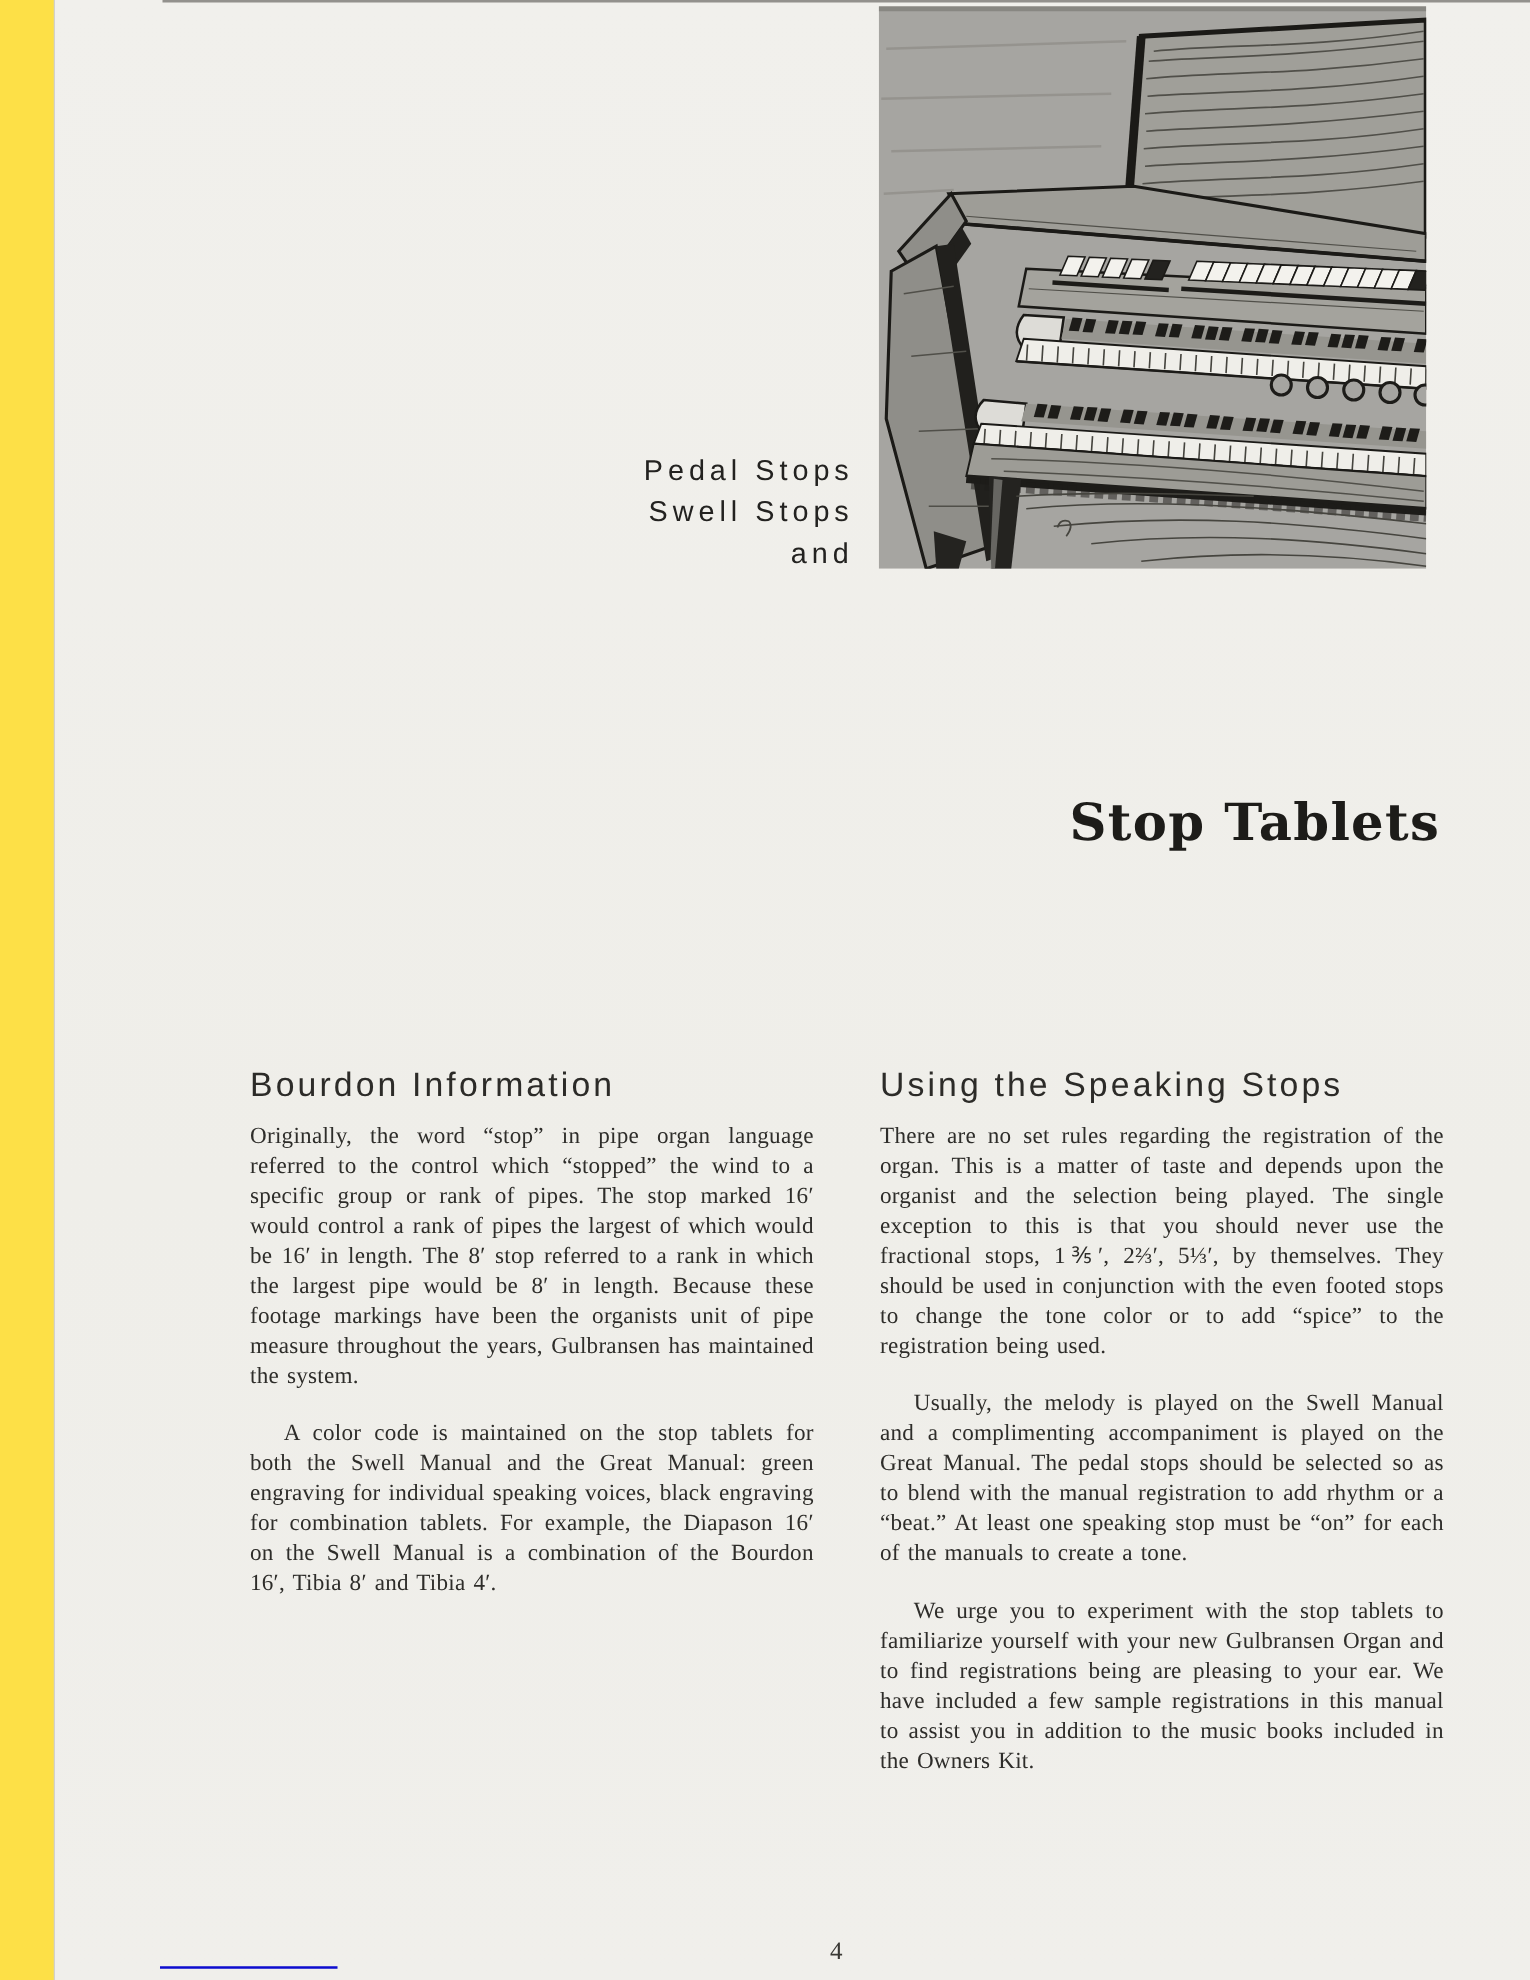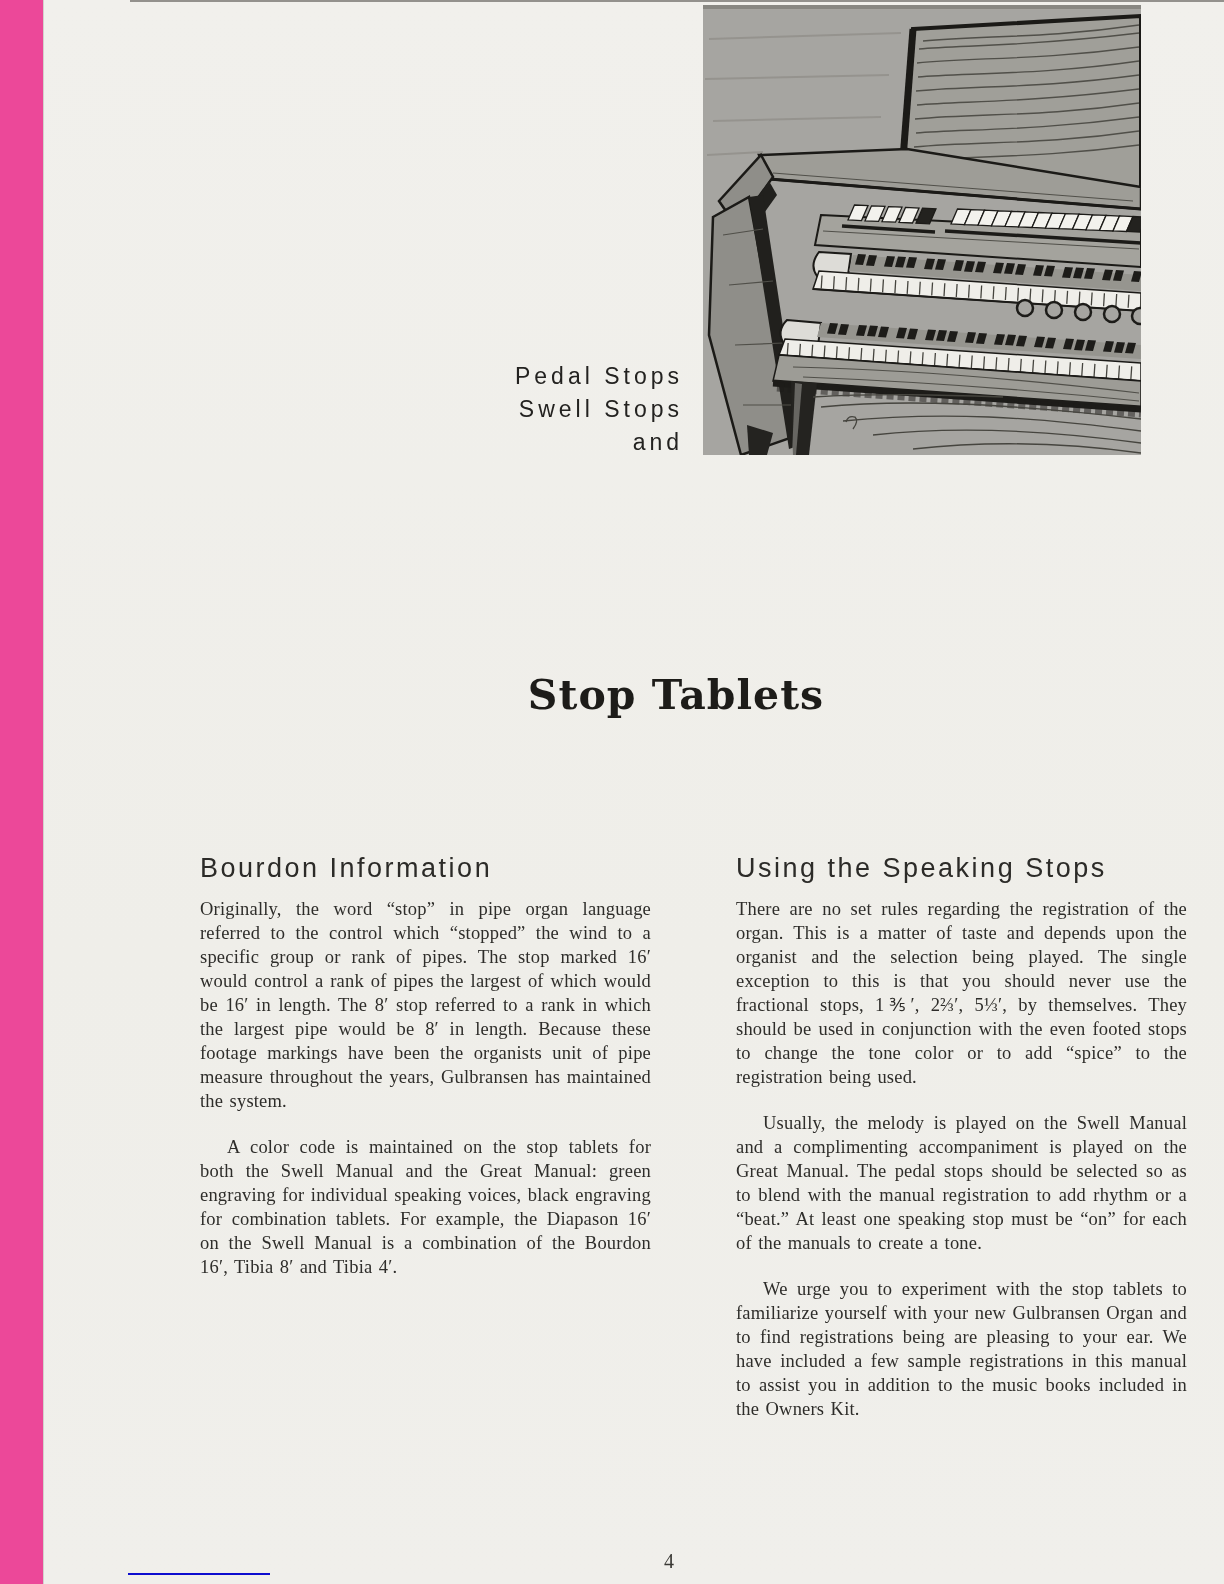--- a/index.html
+++ b/index.html
@@ -1,31 +1,31 @@
 <!DOCTYPE html>
 <html><head>
 <meta charset="utf-8">
 <style>
   html,body{margin:0;padding:0;background:#ffffff;}
-  .page{position:relative;width:1224px;height:1584px;background:#ec4899;overflow:hidden;
+  .page{position:relative;width:1224px;height:1584px;background:#fde047;overflow:hidden;
         font-family:"Liberation Serif",serif;color:#2d2c29;}
   .paper{position:absolute;left:43px;top:0;width:1181px;height:1584px;
          background:linear-gradient(180deg,#f1f0ec 0%,#efeee9 60%,#f0efeb 100%);
          border-left:1px solid #d2d1cc;}
   .scan-edge-top{position:absolute;left:130px;top:0;width:1094px;height:2px;background:#45443f;opacity:.55;}
   .illustration{position:absolute;left:703px;top:5px;width:438px;height:450px;}
   .caption{position:absolute;left:383px;top:360px;width:300px;text-align:right;
            font-family:"Liberation Sans",sans-serif;font-size:23px;line-height:33px;
            letter-spacing:4px;color:#232220;}
-  .title{position:absolute;left:200px;top:634px;width:952px;text-align:center;
+  .title{position:absolute;left:200px;top:634px;width:952px;text-align:right;
          font-family:"DejaVu Serif",serif;font-weight:bold;font-size:41px;
-         letter-spacing:1px;color:#1d1c19;margin-top:37px;}
+         letter-spacing:1px;color:#1d1c19;}
   .col{position:absolute;top:851px;width:451px;}
   .col-left{left:200px;}
-  .col-right{left:736px;}
+  .col-right{left:704px;}
   .col h2{margin:0 0 12px 0;font-family:"Liberation Sans",sans-serif;font-weight:normal;
           font-size:27px;line-height:34px;letter-spacing:2.5px;color:#2c2b28;}
   .col p{margin:0 0 22px 0;font-size:18.5px;line-height:24px;text-align:justify;
          letter-spacing:.2px;word-spacing:1.5px;color:#2e2d2a;}
   .col p.indent{text-indent:27px;}
   .page-number{position:absolute;left:652px;top:1550px;width:34px;text-align:center;
                font-size:20px;color:#3a3935;}
   .blue-line{position:absolute;left:128px;top:1573px;width:142px;height:2px;background:#0d0dcf;}
 </style>
 </head>

